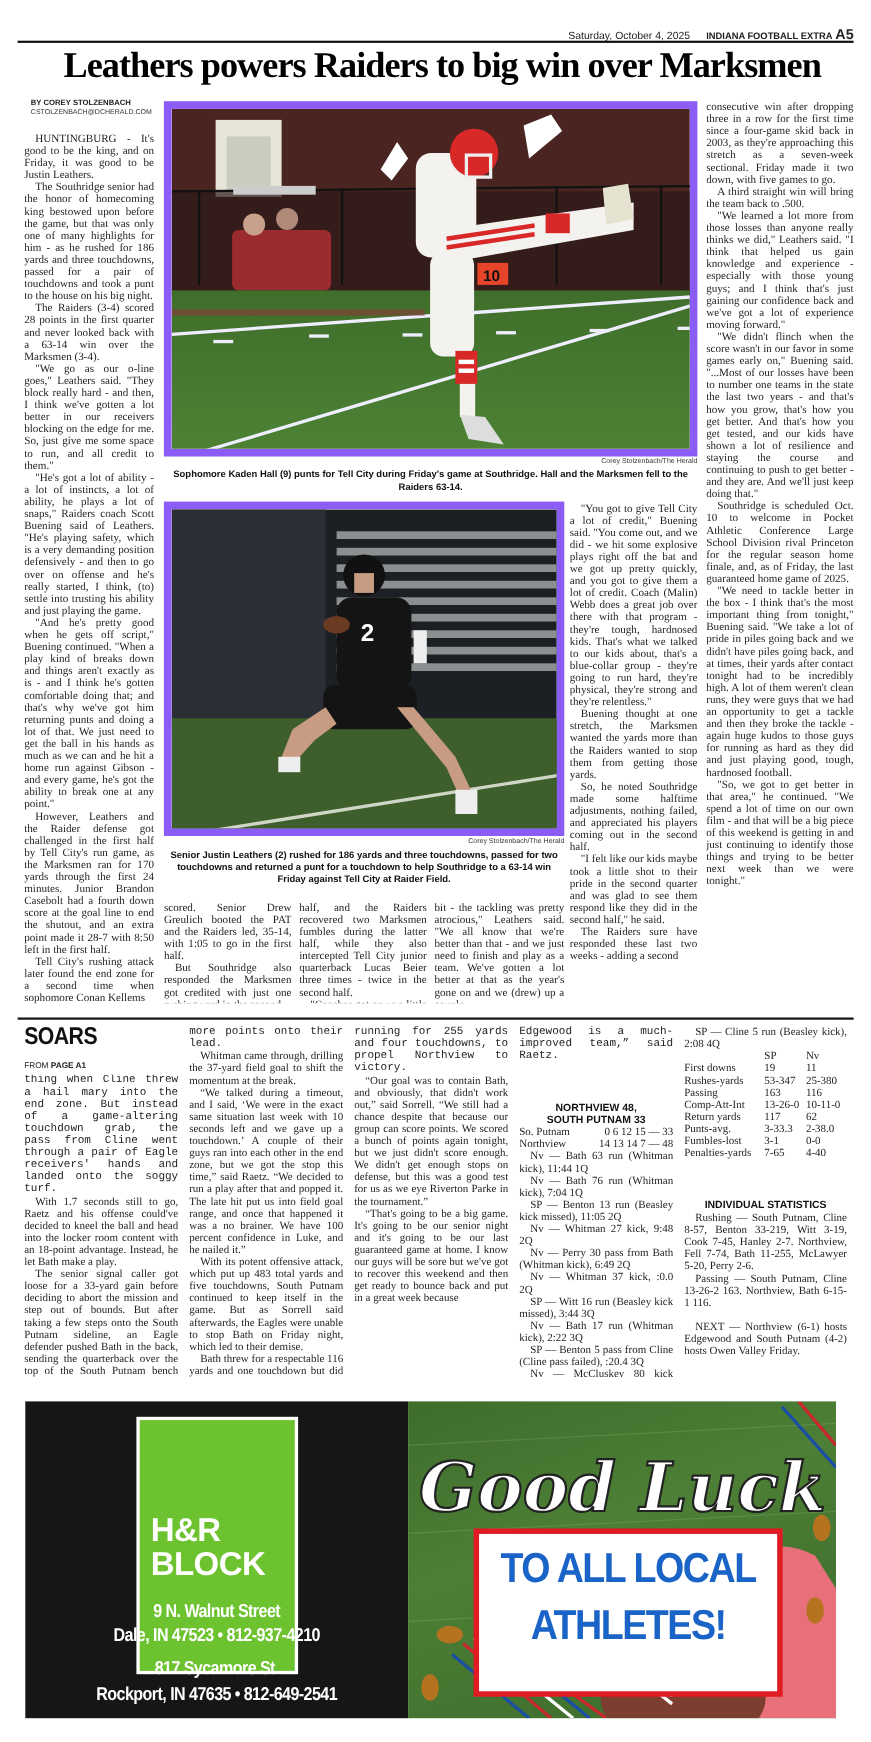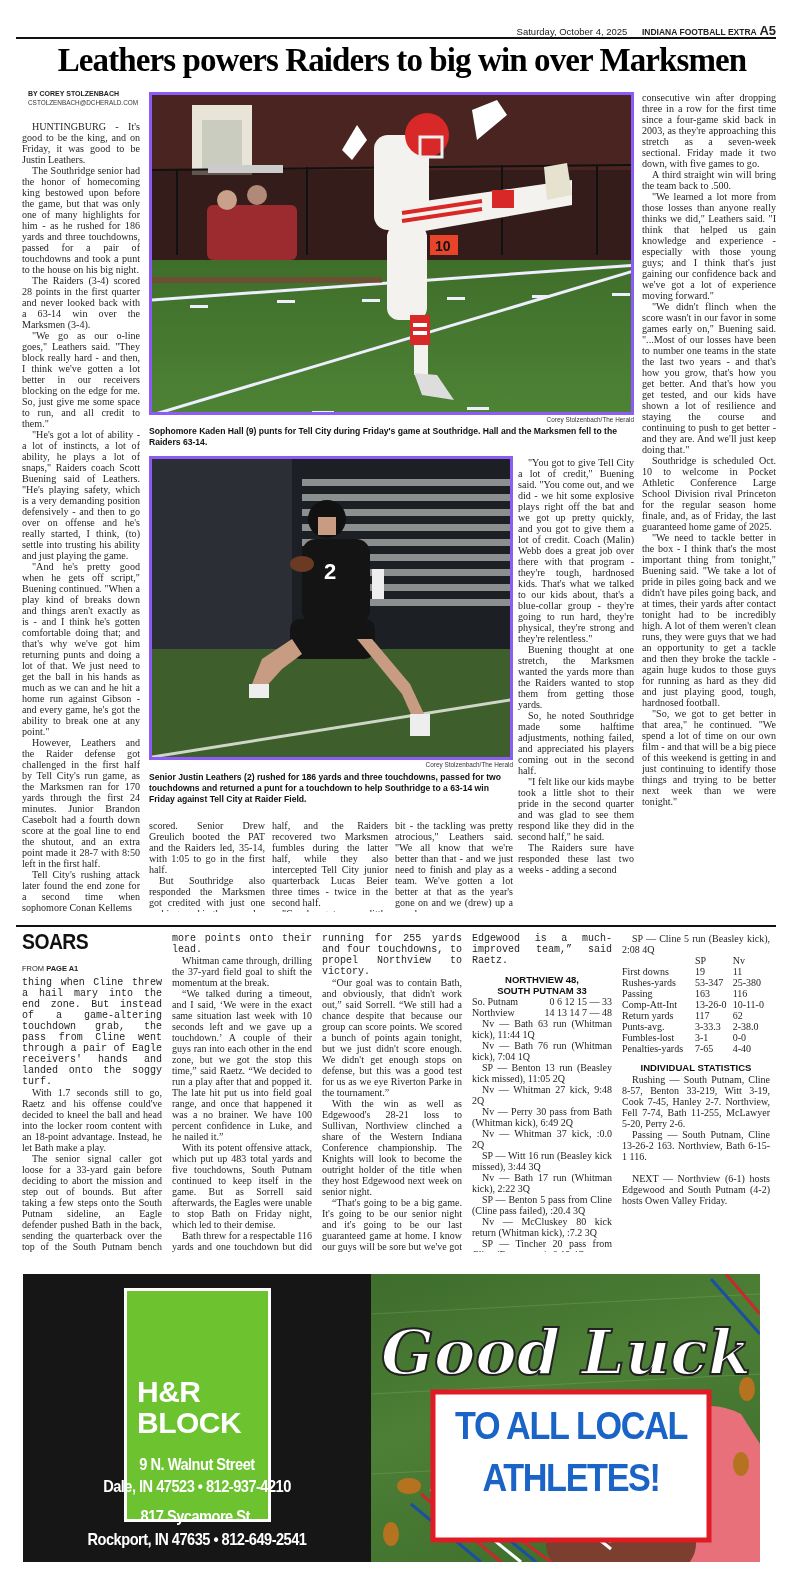--- a/index.html
+++ b/index.html
@@ -8,31 +8,31 @@
   .folio { top: 23px; right: 16px; font-family: "Liberation Sans", sans-serif; font-size: 9.5px; color: #222; white-space: nowrap; }
   .folio .sect { font-weight: bold; font-size: 8.5px; padding-left: 12px; }
   .folio .pg { font-weight: bold; font-size: 13px; }
   .rule-top { left: 16px; right: 16px; top: 37px; height: 1.5px; background: #111; }
   .headline { left: 28px; right: 16px; top: 42px; font-family: "Liberation Serif", serif; font-weight: bold; font-size: 33px; letter-spacing: -0.9px; text-align: center; white-space: nowrap; color: #000; }
   .byline { left: 28px; top: 90px; font-family: "Liberation Sans", sans-serif; font-weight: bold; font-size: 7px; color: #222; }
   .email { left: 28px; top: 99px; font-family: "Liberation Sans", sans-serif; font-size: 6.4px; color: #333; }
   .col { font-size: 10.1px; line-height: 11px; text-align: justify; color: #1e1e1e; }
   .col p { text-indent: 10px; }
   .col p.noind { text-indent: 0; }
-  .photo { border: 3px solid #8b5cf6; overflow: hidden; }
+  .photo { border: 7px solid #8b5cf6; overflow: hidden; }
   .credit { font-family: "Liberation Sans", sans-serif; font-size: 6.4px; color: #333; text-align: right; }
-  .caption { font-family: "Liberation Sans", sans-serif; font-weight: bold; font-size: 8.6px; line-height: 11px; color: #111; }
+  .caption { font-family: "Liberation Sans", sans-serif; font-weight: bold; font-size: 8.6px; line-height: 11px; color: #111; text-align: center; }
   .rule-mid { left: 16px; right: 16px; top: 925px; height: 1.5px; background: #111; }
   .soars { left: 22px; top: 929px; font-family: "Liberation Sans", sans-serif; font-weight: bold; font-size: 22px; letter-spacing: -0.6px; color: #111; transform: scaleX(0.88); transform-origin: left; }
   .from { left: 22px; top: 964px; font-family: "Liberation Sans", sans-serif; font-size: 7.5px; color: #222; }
   .from b { font-weight: bold; }
   .bcol { font-size: 10px; line-height: 11px; text-align: justify; color: #1e1e1e; }
   .bcol p { text-indent: 10px; }
   .bcol p.noind { text-indent: 0; font-family: Liberation Mono, monospace; }
-  .boxhead { font-family: "Liberation Sans", sans-serif; font-weight: bold; font-size: 9.5px; line-height: 10.5px; text-align: center; color: #111; }
+  .boxhead { font-family: "Liberation Sans", sans-serif; font-weight: bold; font-size: 9.5px; line-height: 10.5px; text-align: center; color: #111; margin-top: 28px; }
   .stats-table { border-collapse: collapse; font-size: 10px; line-height: 11px; }
   .stats-table td { padding: 0; white-space: nowrap; }
   .ad-left { left: 23px; top: 1274px; width: 348px; height: 288px; background: #161616; }
   .hr-logo { left: 124px; top: 1288px; width: 147px; height: 234px; background: #fff; padding: 3px; }
   .hr-logo-inner { width: 100%; height: 100%; background: #6dc22f; position: relative; }
   .hr-text { position: absolute; left: 10px; top: 85px; font-family: "Liberation Sans", sans-serif; font-weight: bold; color: #fff; font-size: 30px; line-height: 31px; letter-spacing: -0.5px; }
   .addr { left: 23px; width: 348px; text-align: center; color: #fff; font-family: "Liberation Sans", sans-serif; font-weight: bold; font-size: 17px; line-height: 22px; letter-spacing: -0.6px; transform: scaleX(0.86); }
   .ad-right { left: 371px; top: 1274px; width: 389px; height: 288px; overflow: hidden; background: linear-gradient(160deg, #3e6d2c 0%, #4d7f36 40%, #3b6a2a 100%); }
 </style>
 </head>
@@ -204,21 +204,20 @@
 <div class="abs bcol" style="left:172px; top:933px; width:140px; height:319px; overflow:hidden;">
   <p class="noind">more points onto their lead.</p>
   <p>Whitman came through, drilling the 37-yard field goal to shift the momentum at the break.</p>
   <p>“We talked during a timeout, and I said, ‘We were in the exact same situation last week with 10 seconds left and we gave up a touchdown.’ A couple of their guys ran into each other in the end zone, but we got the stop this time,” said Raetz. “We decided to run a play after that and popped it. The late hit put us into field goal range, and once that happened it was a no brainer. We have 100 percent confidence in Luke, and he nailed it.”</p>
   <p>With its potent offensive attack, which put up 483 total yards and five touchdowns, South Putnam continued to keep itself in the game. But as Sorrell said afterwards, the Eagles were unable to stop Bath on Friday night, which led to their demise.</p>
   <p>Bath threw for a respectable 116 yards and one touchdown but did most of his damage with his legs,</p>
 </div>
 <div class="abs bcol" style="left:322px; top:933px; width:140px; height:319px; overflow:hidden;">
   <p class="noind">running for 255 yards and four touchdowns, to propel Northview to victory.</p>
   <p>“Our goal was to contain Bath, and obviously, that didn't work out,” said Sorrell. “We still had a chance despite that because our group can score points. We scored a bunch of points again tonight, but we just didn't score enough. We didn't get enough stops on defense, but this was a good test for us as we eye Riverton Parke in the tournament.”</p>
-  <p>With the win as well as Edgewood's 28-21 loss to Sullivan, Northview clinched a share of the Western Indiana Conference championship. The Knights will look to become the outright holder of the title when they host Edgewood next week on senior night.</p>
   <p>“That's going to be a big game. It's going to be our senior night and it's going to be our last guaranteed game at home. I know our guys will be sore but we've got to recover this weekend and then get ready to bounce back and put in a great week because</p>
 </div>
 
 <div class="abs bcol" style="left:472px; top:933px; width:140px; height:319px; overflow:hidden;">
   <p class="noind">Edgewood is a much-improved team,” said Raetz.</p>
   <div style="height:9px;"></div>
   <div class="boxhead">
     <div>NORTHVIEW 48,</div>
     <div>SOUTH PUTNAM 33</div>
   </div>

